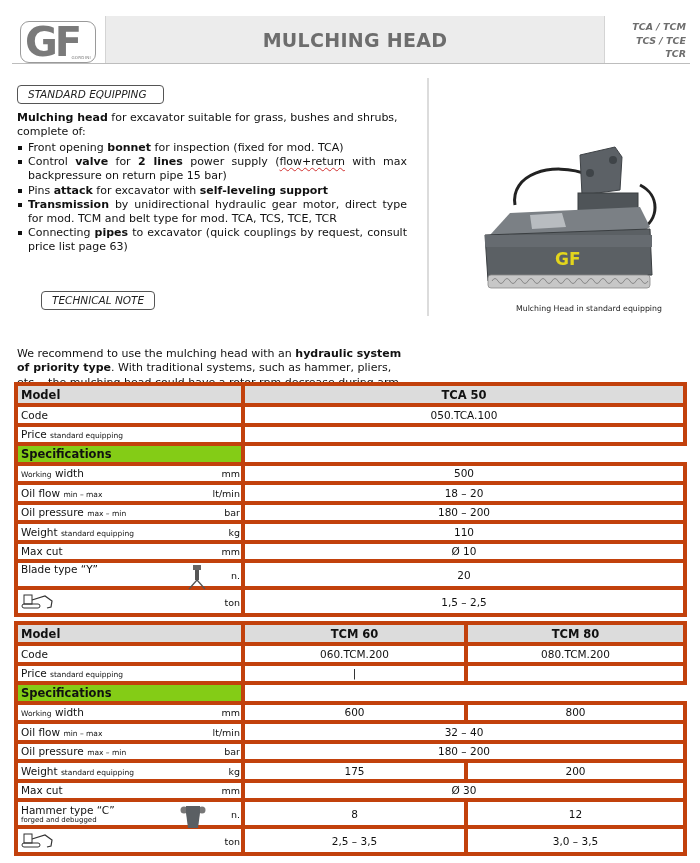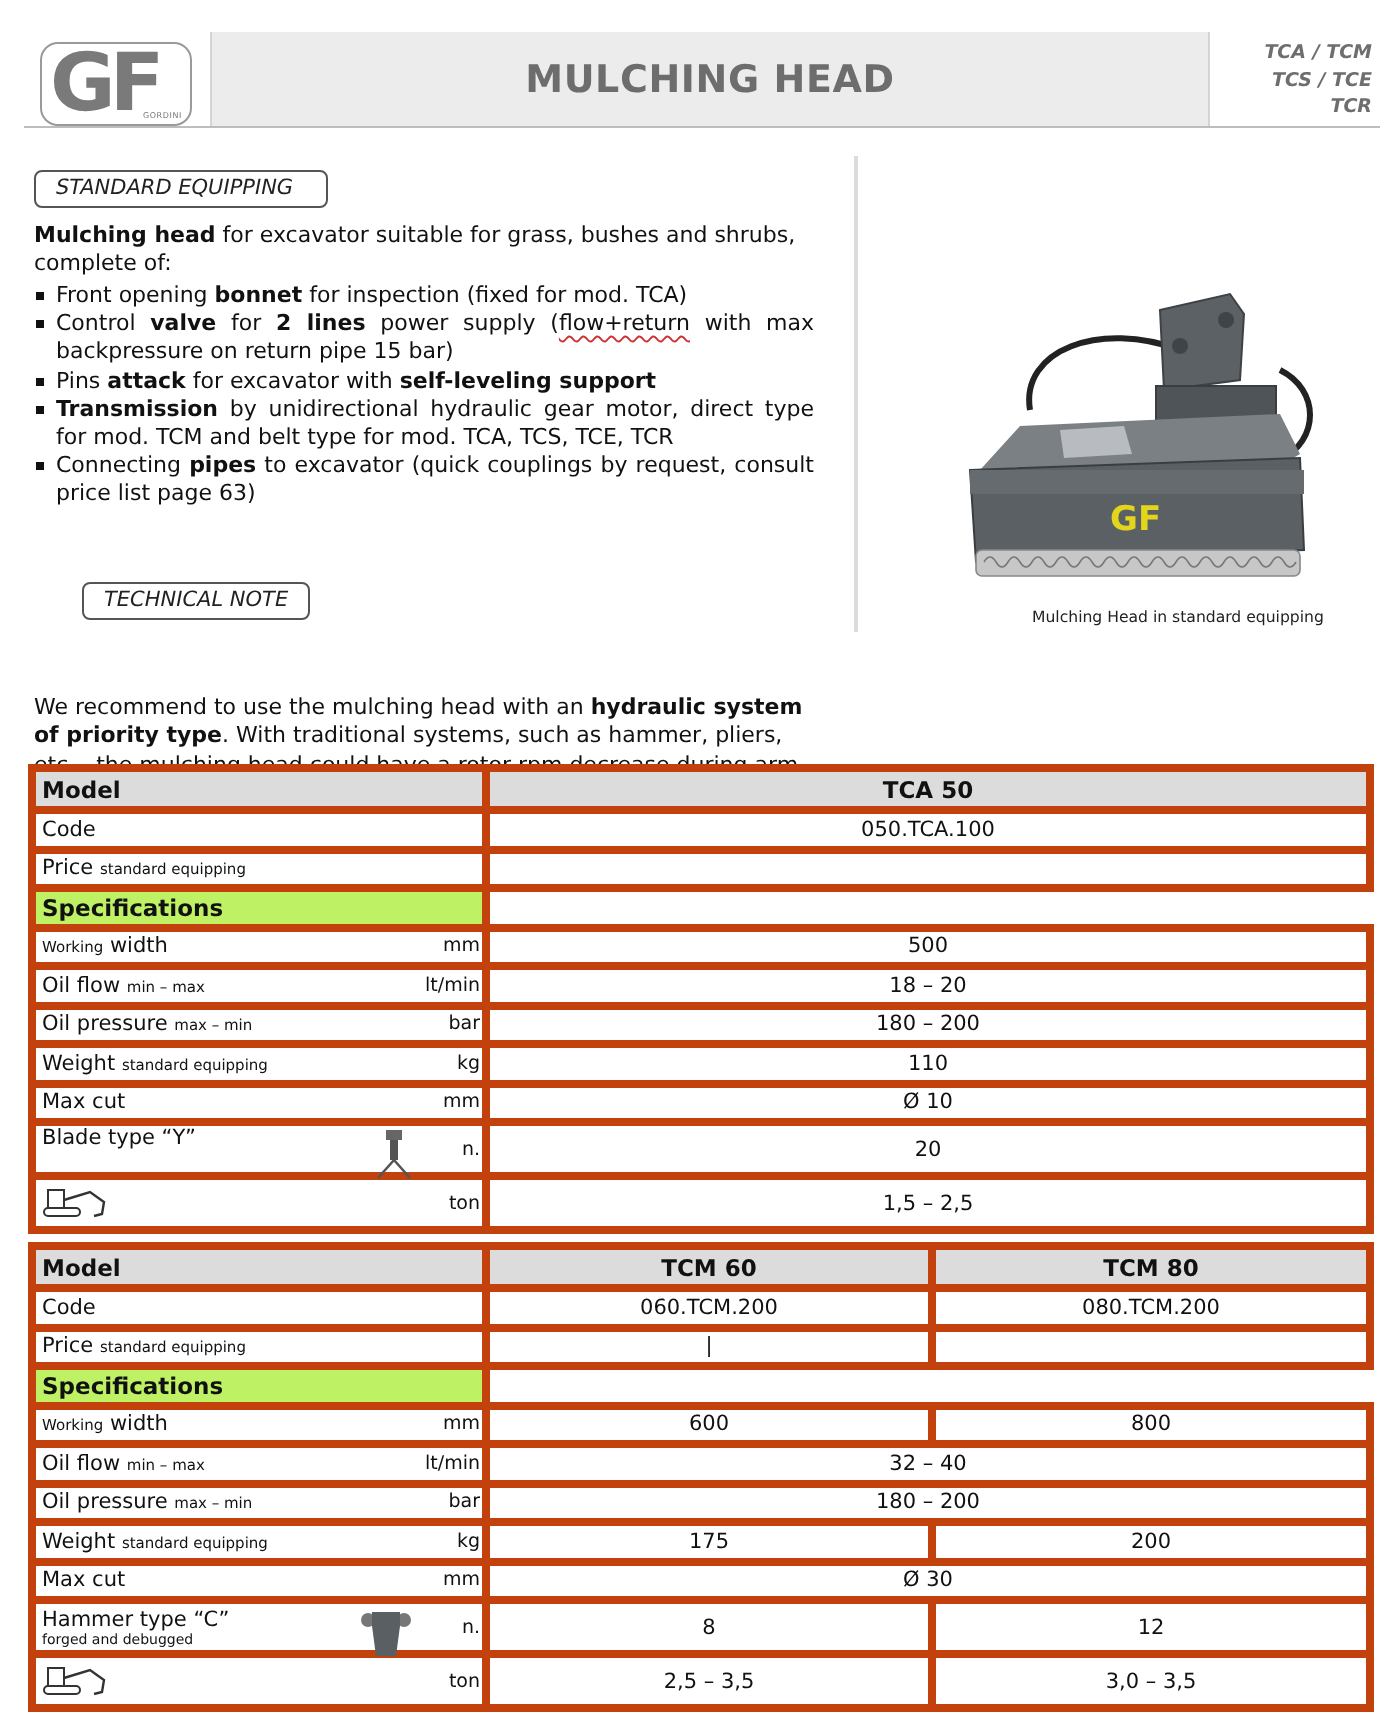--- a/index.html
+++ b/index.html
@@ -37,21 +37,21 @@
   table { position: absolute; border-collapse: collapse; font-size: 10.5px; }
   td { border: 4px solid #c2410c; height: 19.5px; padding: 0 3px; vertical-align: middle; }
   .t1 { left: 14px; top: 382px; width: 673px; }
   .t2 { left: 14px; top: 621px; width: 673px; }
   .hdr td { background: #dcdcdc; font-weight: bold; font-size: 11.5px; height: 21px; }
   .hdr td.lbl { font-family: "DejaVu Sans", sans-serif; }
   .center { text-align: center; }
   .lbl { width: 227px; position: relative; }
   .lbl .unit { position: absolute; right: 1px; top: 50%; transform: translateY(-50%); font-size: 9.5px; }
   .small { font-size: 7.5px; }
-  .spec td.lbl { background: #bef264; font-weight: bold; font-size: 11.5px; }
+  .spec td.lbl { background: #84cc16; font-weight: bold; font-size: 11.5px; }
   .spec td.empty { border: none; border-left: 1px solid #8c8c8c; border-bottom: 1px solid #8c8c8c; background: #fff; }
   .t1 .spec td.empty { border-right: none; }
   .taller td { height: 27px; }
   .icon-cell { position: absolute; top: 1px; }
   .tiny { font-size: 7px; display: block; line-height: 8px; }
 </style>
 </head>
 <body>
 
 <div class="header">

